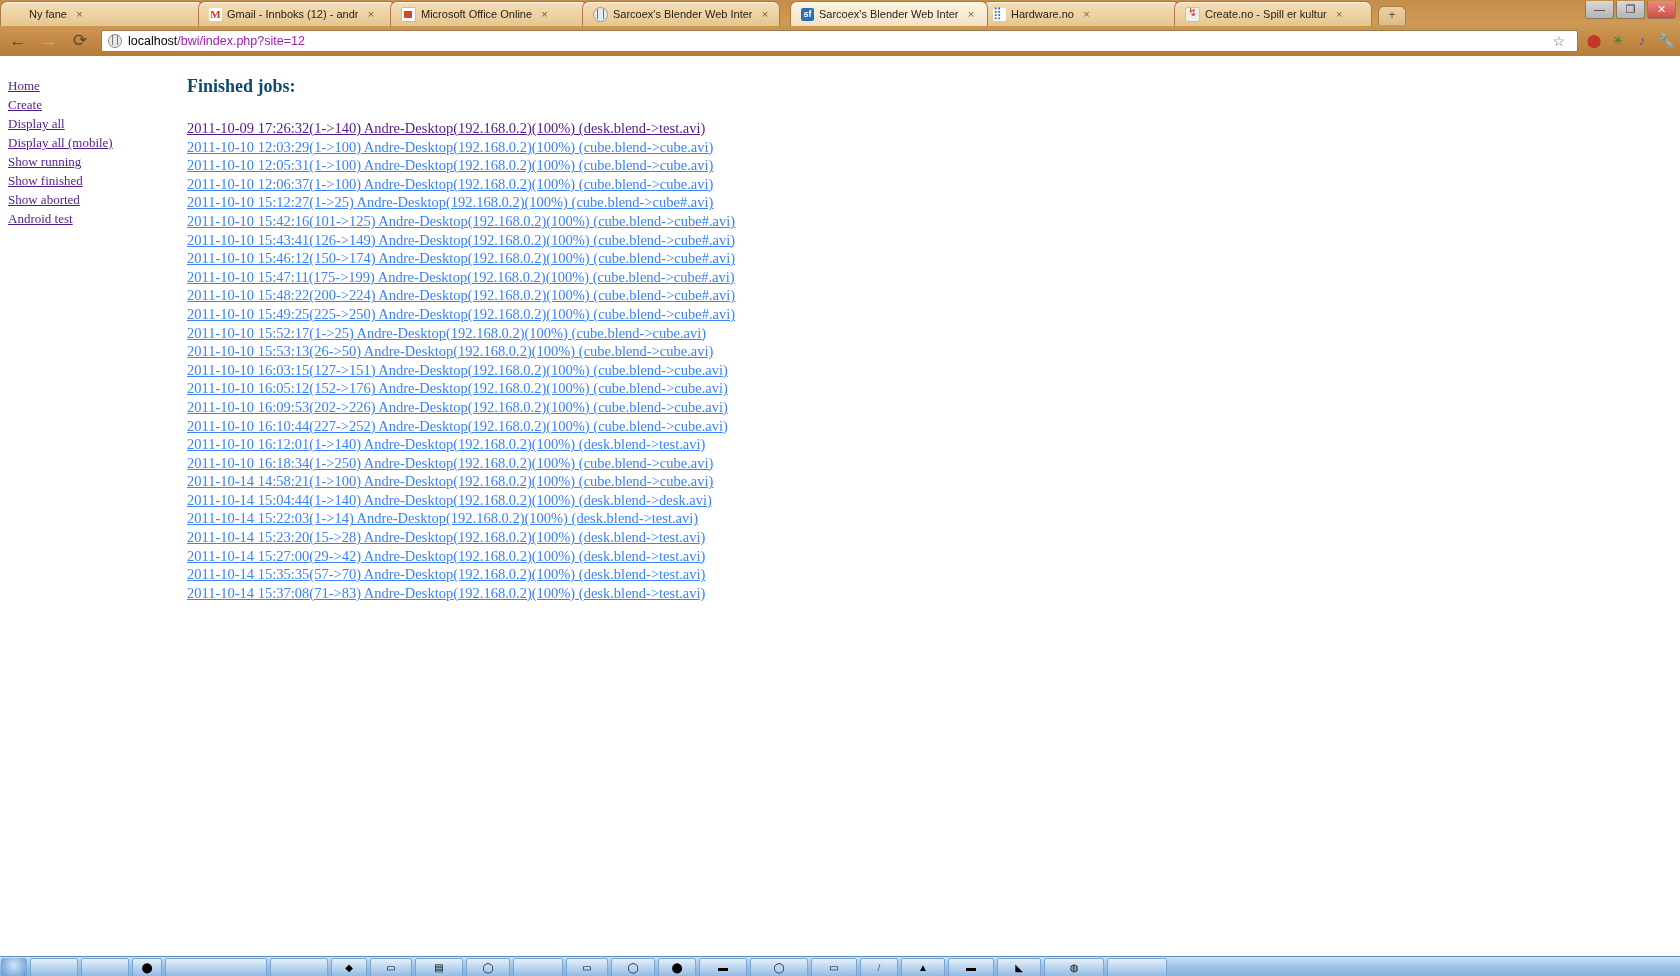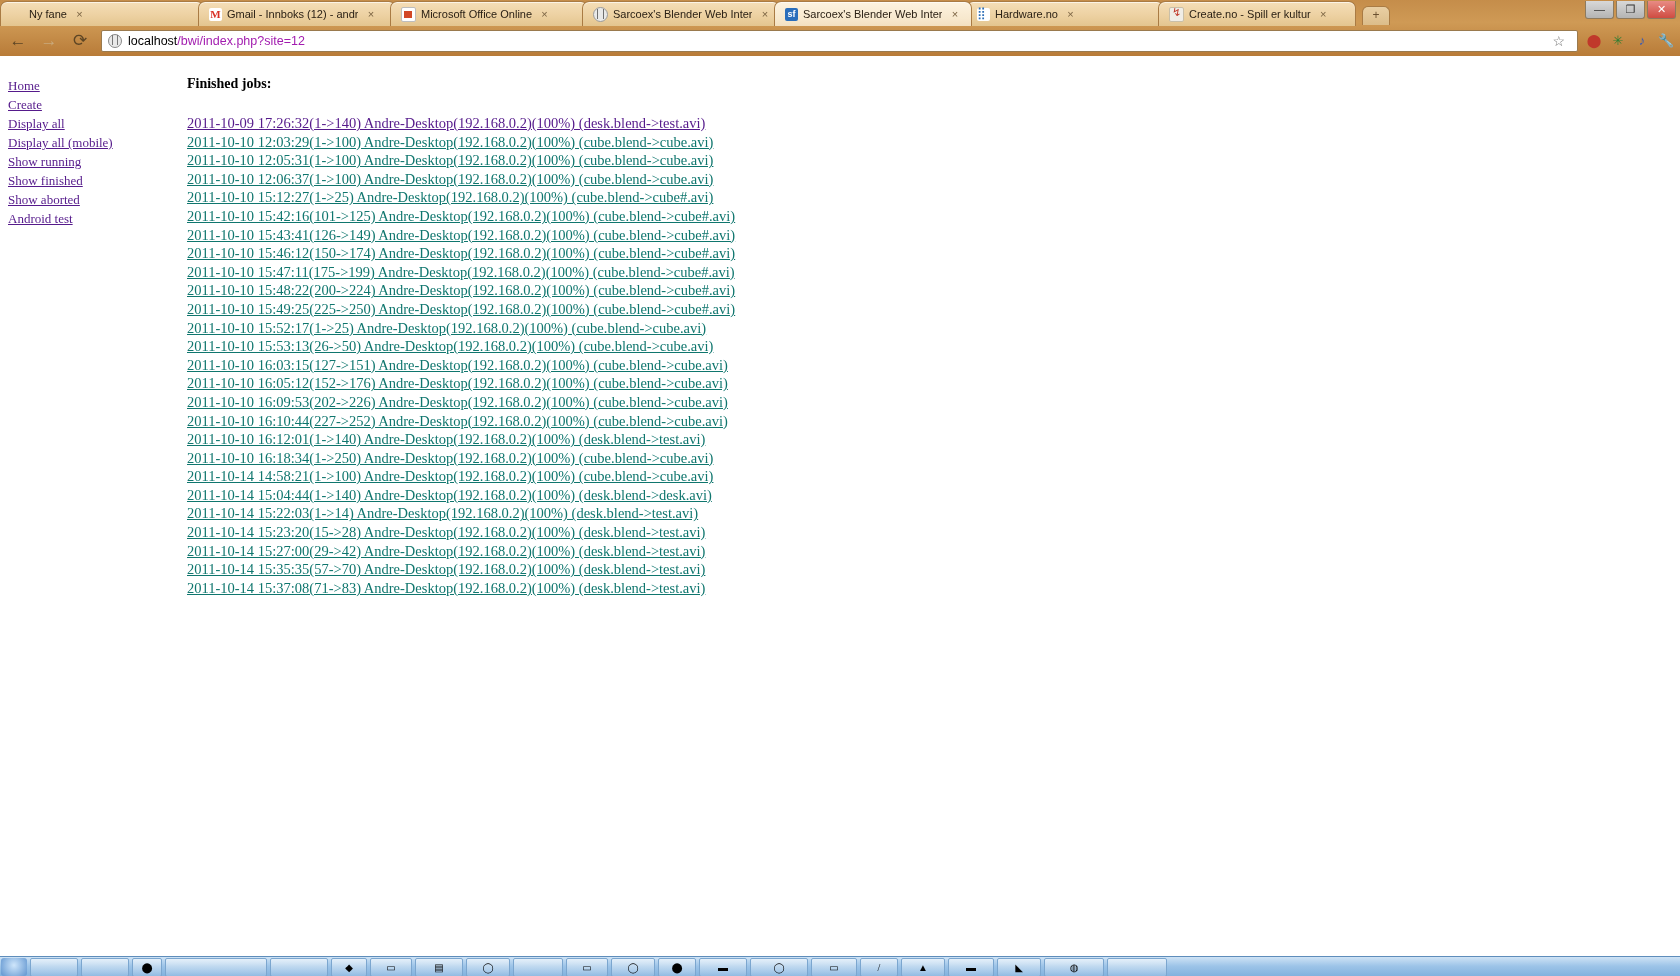--- a/index.html
+++ b/index.html
@@ -136,29 +136,29 @@
     font-family: "Liberation Serif", serif;
     font-size: 13px;
     line-height: 19px;
     color: #551a8b;
     text-decoration: underline;
     white-space: nowrap;
   }
   #content { position: absolute; left: 187px; top: 20px; }
   #content-heading {
     font-family: "Liberation Serif", serif;
-    font-size: 14px; font-weight: bold; color: #000000;
+    font-size: 18px; font-weight: bold; color: #0c4a6e;
     margin: 0 0 22px 0;
   }
   .job-link {
     display: block;
     font-family: "Liberation Serif", serif;
     font-size: 14.5px;
     line-height: 18.6px;
-    color: #0f766e;
+    color: #3b82f6;
     text-decoration: underline;
     white-space: nowrap;
   }
   .job-link.visited { color: #551a8b; }
 
   
   #taskbar {
     position: absolute; left: 0; top: 956px; width: 1680px; height: 20px;
     background: linear-gradient(to bottom,#cfe3f5 0%, #9dc4e8 45%, #7fb0dd 100%);
     border-top: 1px solid #5e8dbb;
@@ -200,21 +200,21 @@
       <div class="tab" style="width: 182px;">
         <span class="tab-favicon fav-office"></span>
         <span class="tab-title">Microsoft Office Online</span>
         <span class="tab-close">×</span>
       </div>
       <div class="tab" style="width: 182px;">
         <span class="tab-favicon fav-globe"></span>
         <span class="tab-title">Sarcoex's Blender Web Inter</span>
         <span class="tab-close">×</span>
       </div>
-      <div class="tab active" style="width: 182px;">
+      <div class="tab active" style="width: 182px; margin-left: 16px;">
         <span class="tab-favicon fav-sf">sf</span>
         <span class="tab-title">Sarcoex's Blender Web Inter</span>
         <span class="tab-close">×</span>
       </div>
       <div class="tab" style="width: 182px;">
         <span class="tab-favicon fav-hw"></span>
         <span class="tab-title">Hardware.no</span>
         <span class="tab-close">×</span>
       </div>
       <div class="tab" style="width: 182px;">

